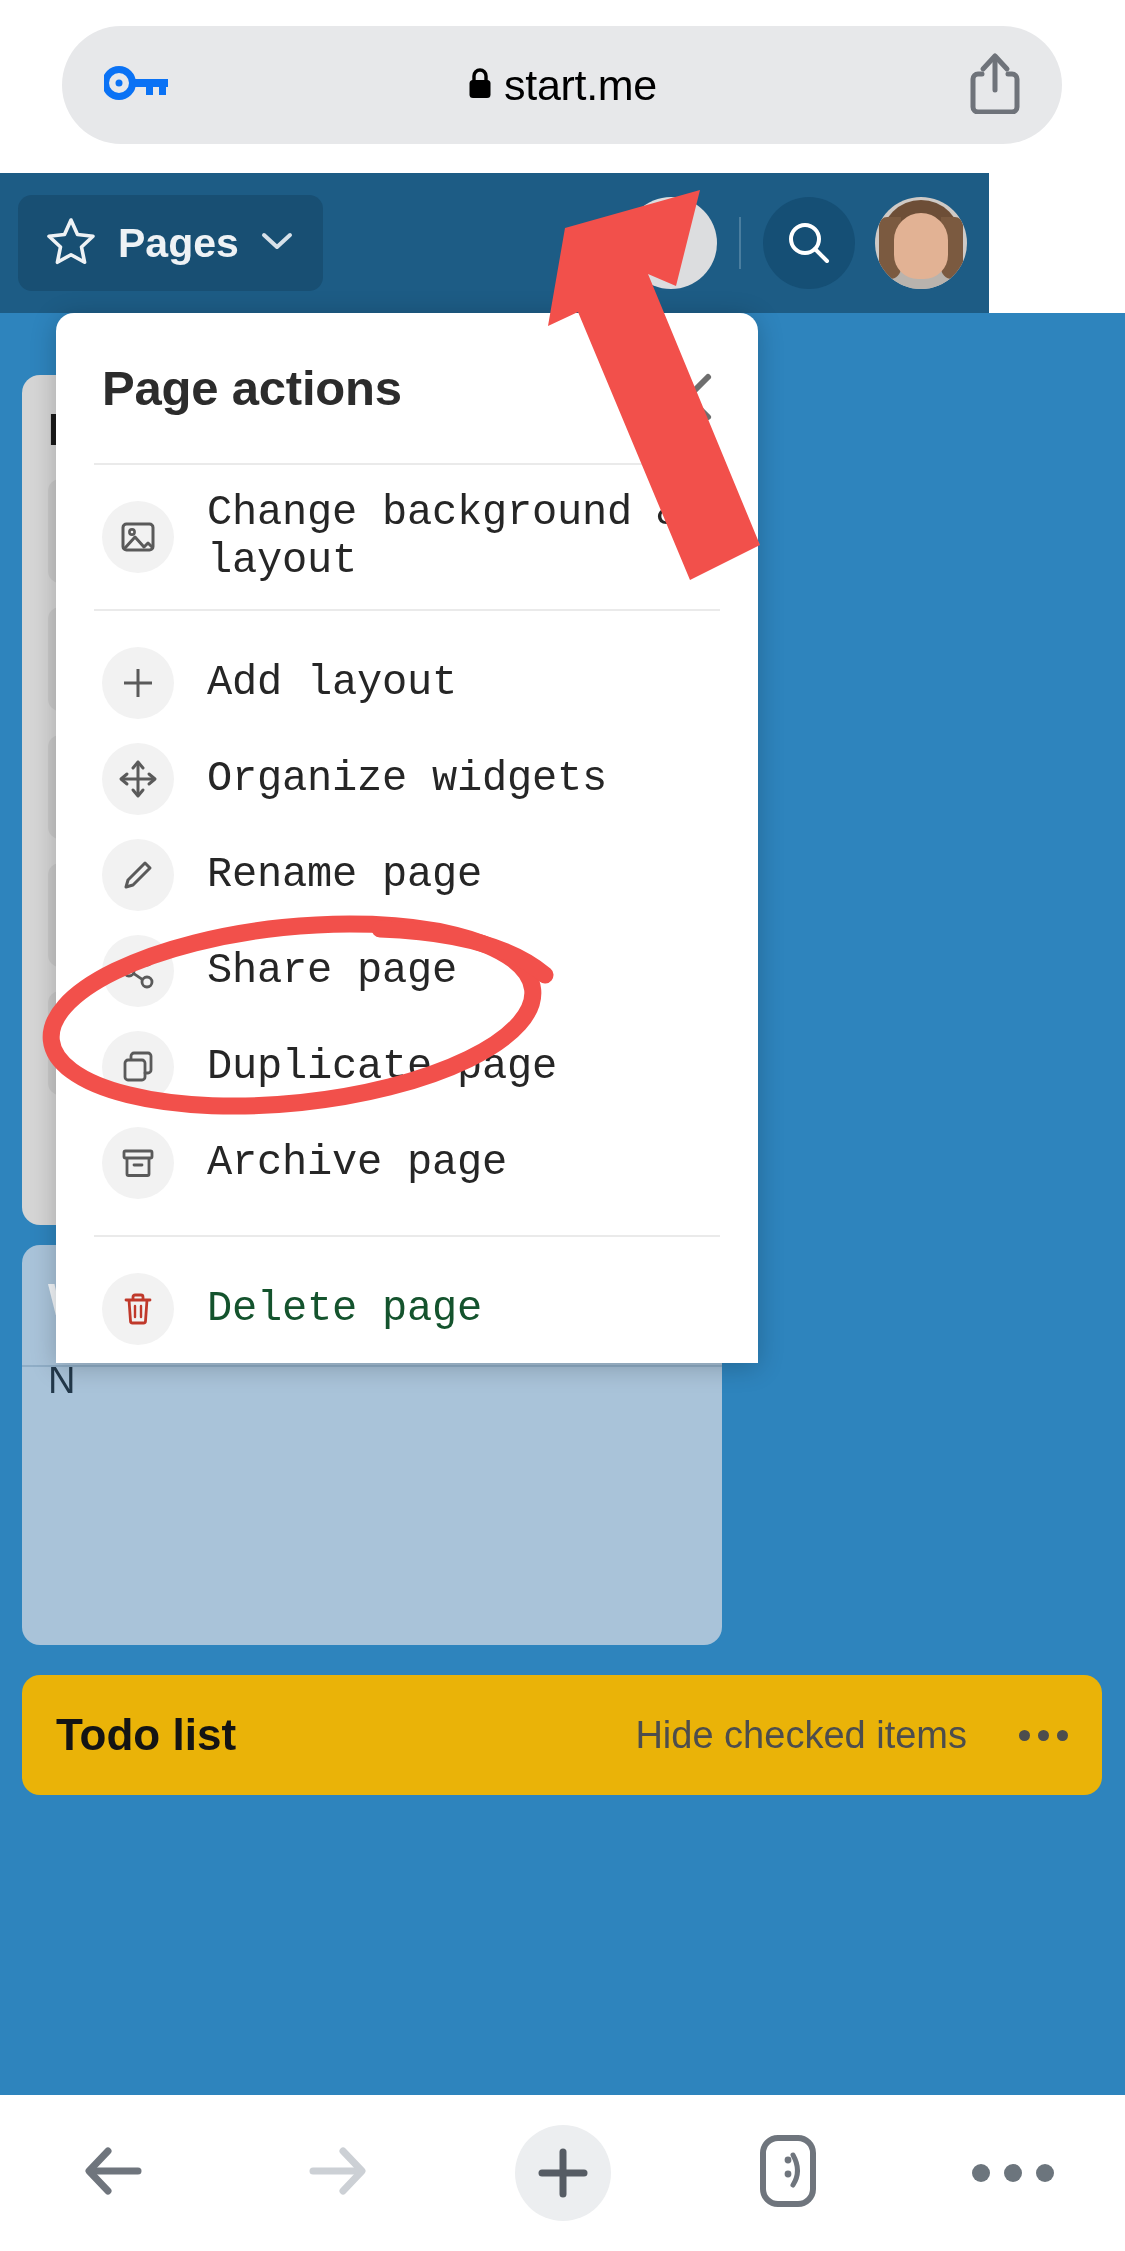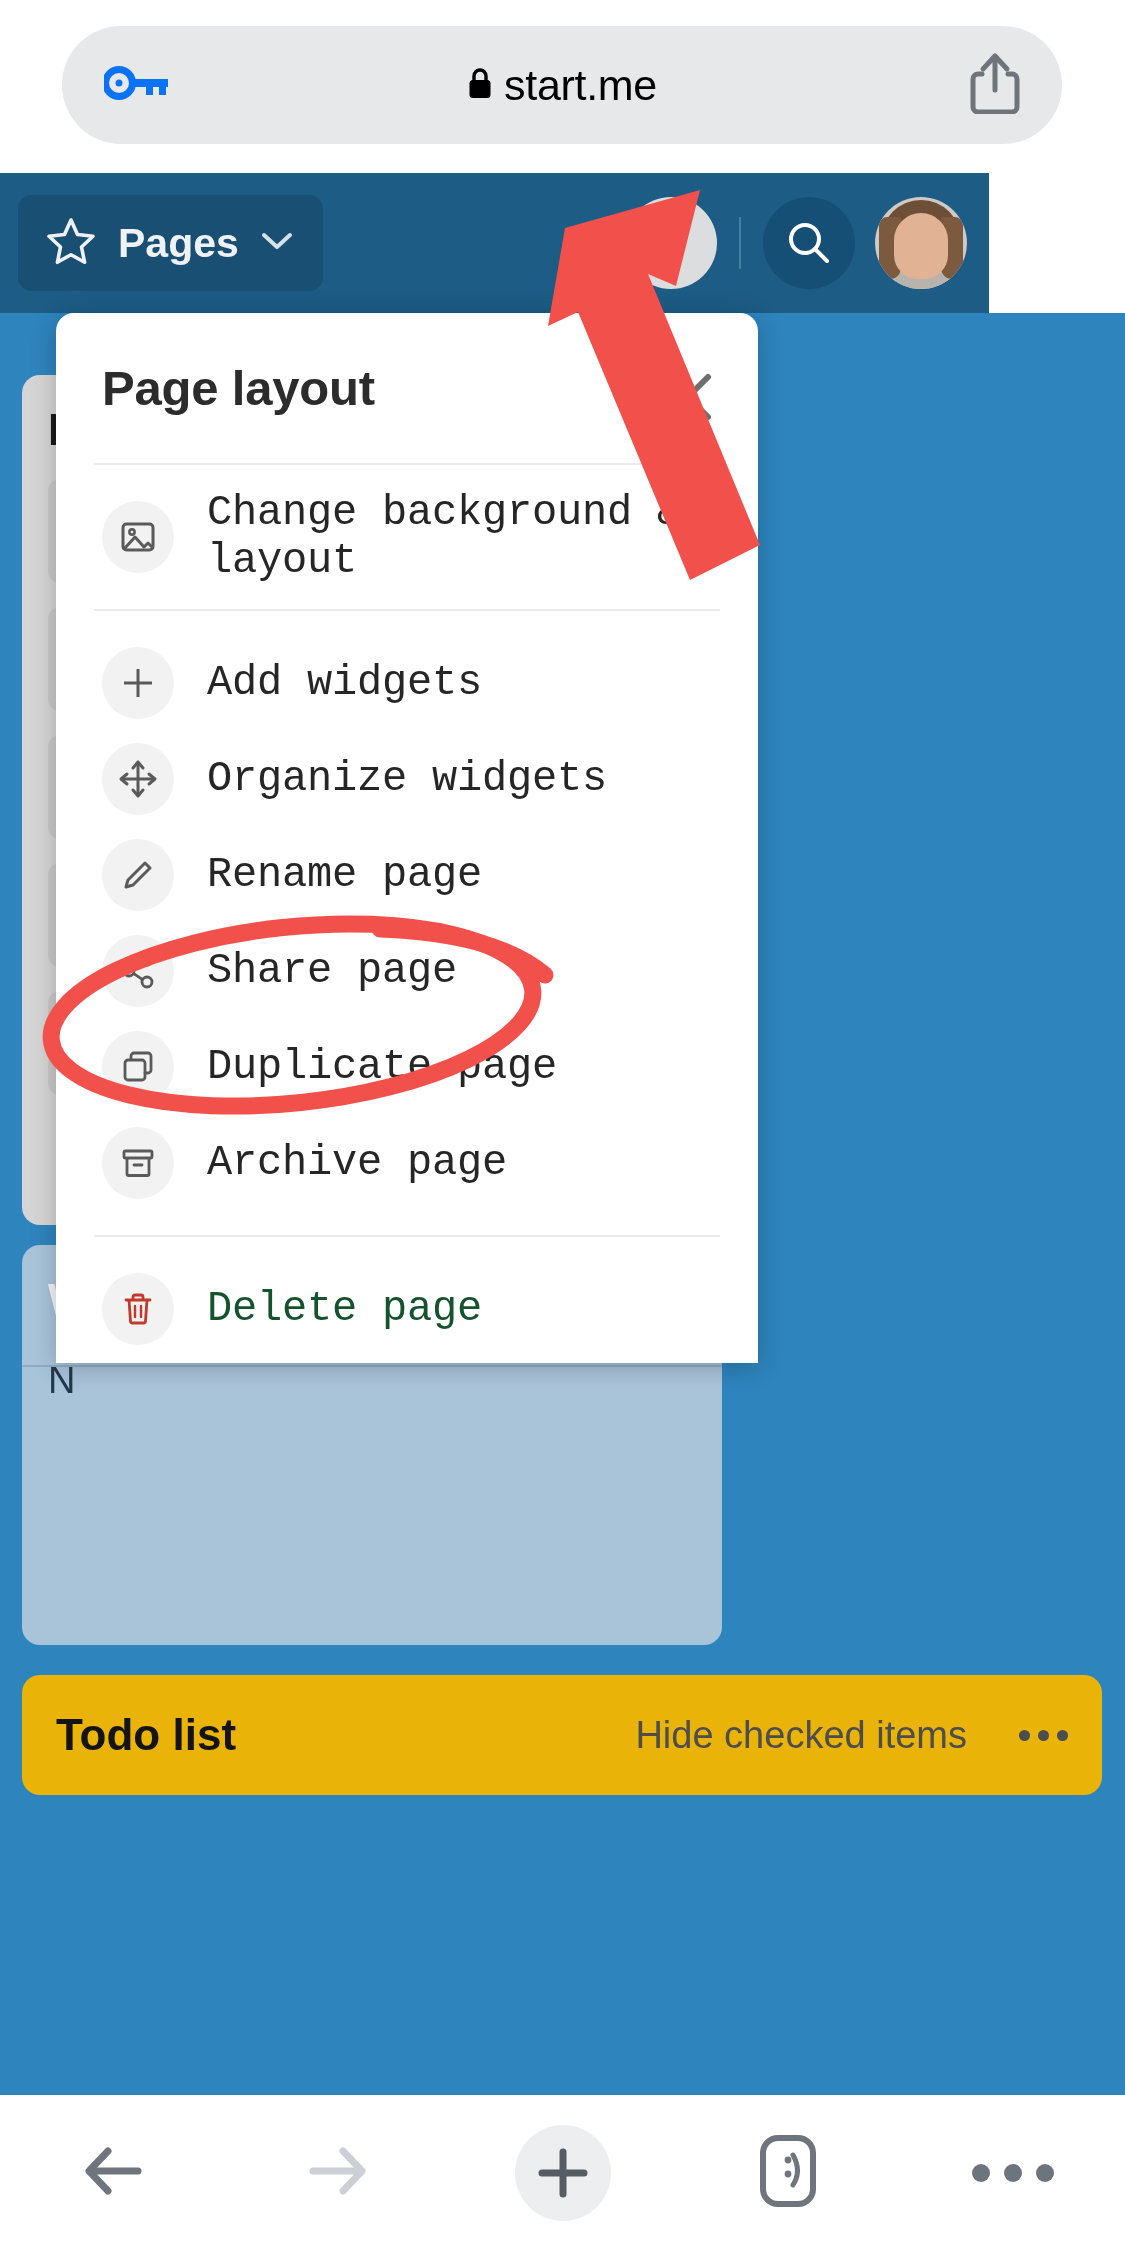--- a/index.html
+++ b/index.html
@@ -245,21 +245,21 @@
       <span class="todo-dots">
         <i></i>
           <i></i>
           <i></i>
       </span>
     </span>
   </div>
 
   <div class="modal">
     <div class="modal-head">
-      <span class="modal-title">Page layout</span>
+      <span class="modal-title">Page actions</span>
       <span class="modal-close">
         <svg width="56" height="56" viewBox="0 0 56 56">
           <line x1="8" y1="8" x2="48" y2="48" stroke="#6e6e6e" stroke-width="6" stroke-linecap="round"></line>
           <line x1="48" y1="8" x2="8" y2="48" stroke="#6e6e6e" stroke-width="6" stroke-linecap="round"></line>
         </svg>
       </span>
     </div>
     <div class="hr"></div>
 
     <div class="menu-group">
@@ -278,21 +278,21 @@
 
     <div class="menu-group">
 
       <div class="menu-item">
         <span class="icon-circle">
           <svg width="38" height="38" viewBox="0 0 38 38">
             <line x1="19" y1="5" x2="19" y2="33" stroke="#5a5a5a" stroke-width="3"></line>
             <line x1="5" y1="19" x2="33" y2="19" stroke="#5a5a5a" stroke-width="3"></line>
           </svg>
         </span>
-        <span class="menu-label">Add widgets</span>
+        <span class="menu-label">Add layout</span>
       </div>
 
       <div class="menu-item">
         <span class="icon-circle">
           <svg width="40" height="40" viewBox="0 0 40 40">
             <line x1="20" y1="5" x2="20" y2="35" stroke="#5a5a5a" stroke-width="3"></line>
             <line x1="5" y1="20" x2="35" y2="20" stroke="#5a5a5a" stroke-width="3"></line>
             <path d="M20 3 L15 9 M20 3 L25 9" fill="none" stroke="#5a5a5a" stroke-width="3" stroke-linecap="round"></path>
             <path d="M20 37 L15 31 M20 37 L25 31" fill="none" stroke="#5a5a5a" stroke-width="3" stroke-linecap="round"></path>
             <path d="M3 20 L9 15 M3 20 L9 25" fill="none" stroke="#5a5a5a" stroke-width="3" stroke-linecap="round"></path>

